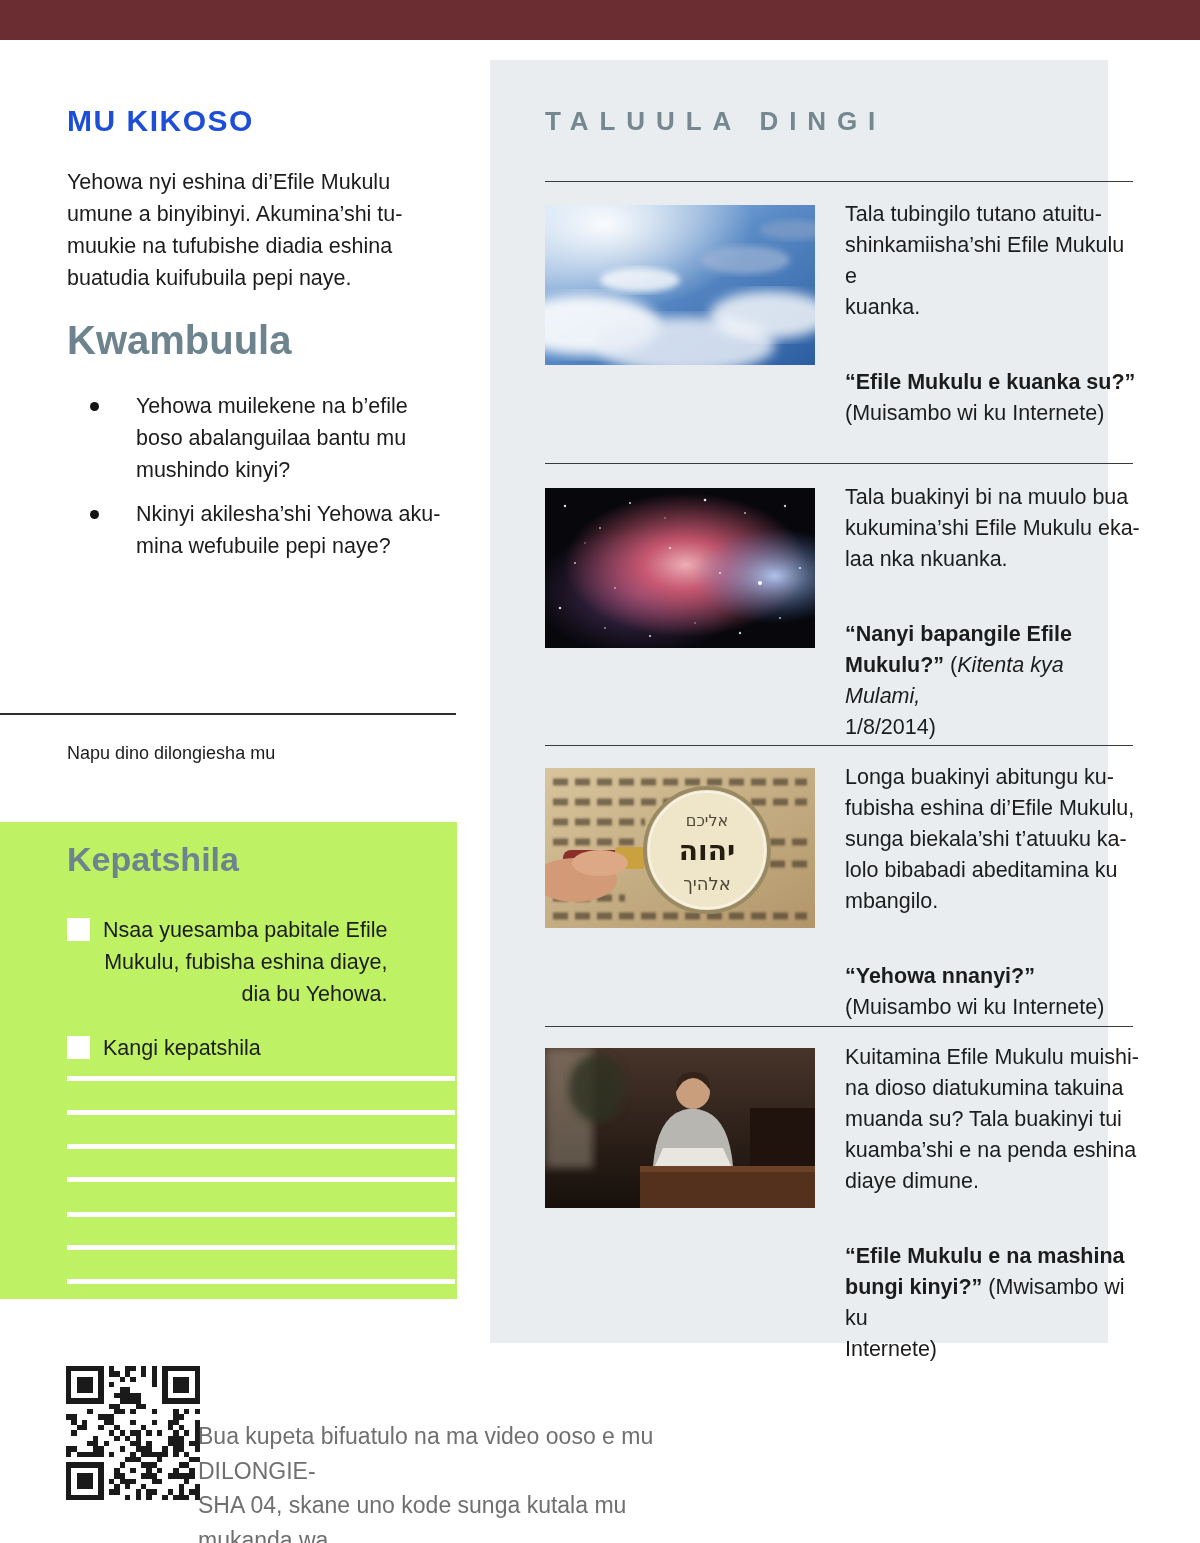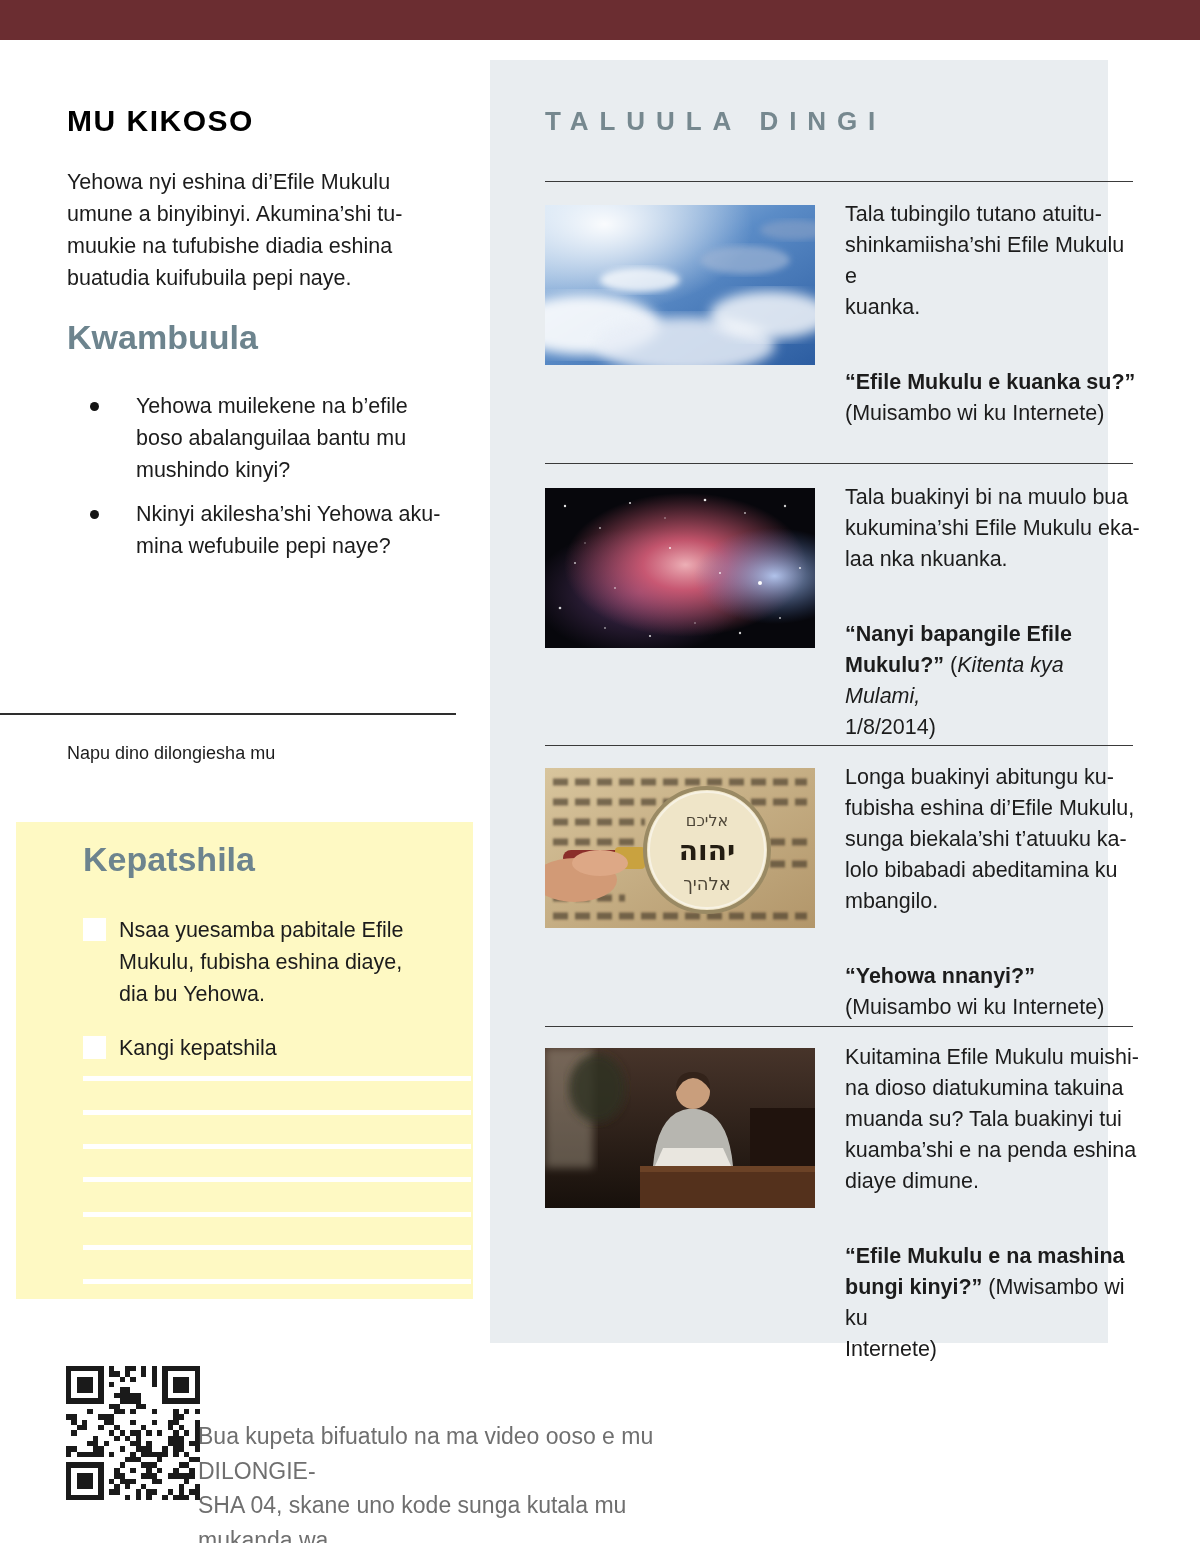--- a/index.html
+++ b/index.html
@@ -8,38 +8,38 @@
     font-family:"Liberation Sans", sans-serif; color:#1c1c1c;
     -webkit-font-smoothing:antialiased;
   }
   .pre { white-space:pre-line; }
 
   
   .top-bar { position:absolute; left:0; top:0; width:1200px; height:40px; background:#6b2d31; }
 
   
   .kicker { position:absolute; left:67px; top:104px; font-size:30px; font-weight:bold;
-            letter-spacing:1.5px; color:#000000; }
+            letter-spacing:1.5px; color:#1d4ed8; }
   .intro  { position:absolute; left:67px; top:166px; width:420px; font-size:21.5px;
             line-height:32px; margin:0; }
-  .q-title{ position:absolute; left:67px; top:318px; margin:0; font-size:34px;
+  .q-title{ position:absolute; left:67px; top:318px; margin:0; font-size:40px;
             font-weight:600; color:#6d848e; }
   .bullets{ position:absolute; left:90px; top:390px; width:390px; }
   .bullet-item { display:flex; margin-bottom:12px;gap:21px; }
   .dot { flex:0 0 9px; width:9px; height:9px; border-radius:50%; background:#141414;
          margin-top:12px; margin-right:16px; }
   .bullet-item .btxt { font-size:21.5px; line-height:32px; }
   .left-rule { position:absolute; left:0; top:713px; width:456px; height:2px; background:#2e2e2e; }
   .note { position:absolute; left:67px; top:737px; font-size:18px; line-height:32px; }
 
   
-  .goal-box { position:absolute; left:0; top:822px; width:457px; height:477px; background:#fef9c3;margin-left:16px; }
+  .goal-box { position:absolute; left:0; top:822px; width:457px; height:477px; background:#bef264; }
   .g-title  { position:absolute; left:67px; top:18px; margin:0; font-size:34px;
               font-weight:600; color:#6d848e; }
-  .check-item { position:absolute; left:67px; width:360px; display:flex; }
+  .check-item { position:absolute; left:67px; width:360px; display:flex;text-align:right; }
   .checkbox { flex:0 0 23px; width:23px; height:23px; background:#ffffff; margin-top:4px; margin-right:13px; }
   .check-item .ctxt { font-size:21.5px; line-height:32px; }
   .wline { position:absolute; left:67px; width:388px; height:5px; background:#ffffff; }
 
   
   .right-panel { position:absolute; left:490px; top:60px; width:618px; height:1283px; background:#e9edf0; }
   .r-title { position:absolute; left:55px; top:46px; margin:0; font-size:26px; font-weight:bold;
              letter-spacing:0.42em; color:#76888f; }
   .r-rule { position:absolute; left:55px; width:588px; height:1px; background:#3a3a3a; }
   .entry { position:absolute; left:55px; width:600px; }

